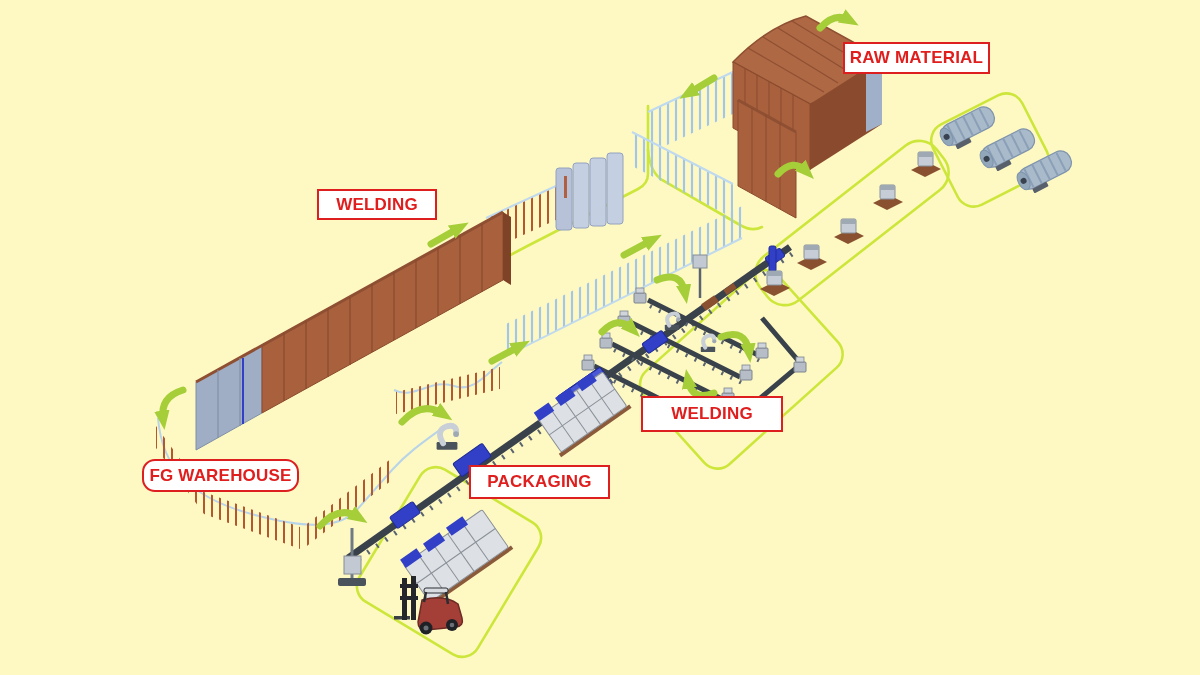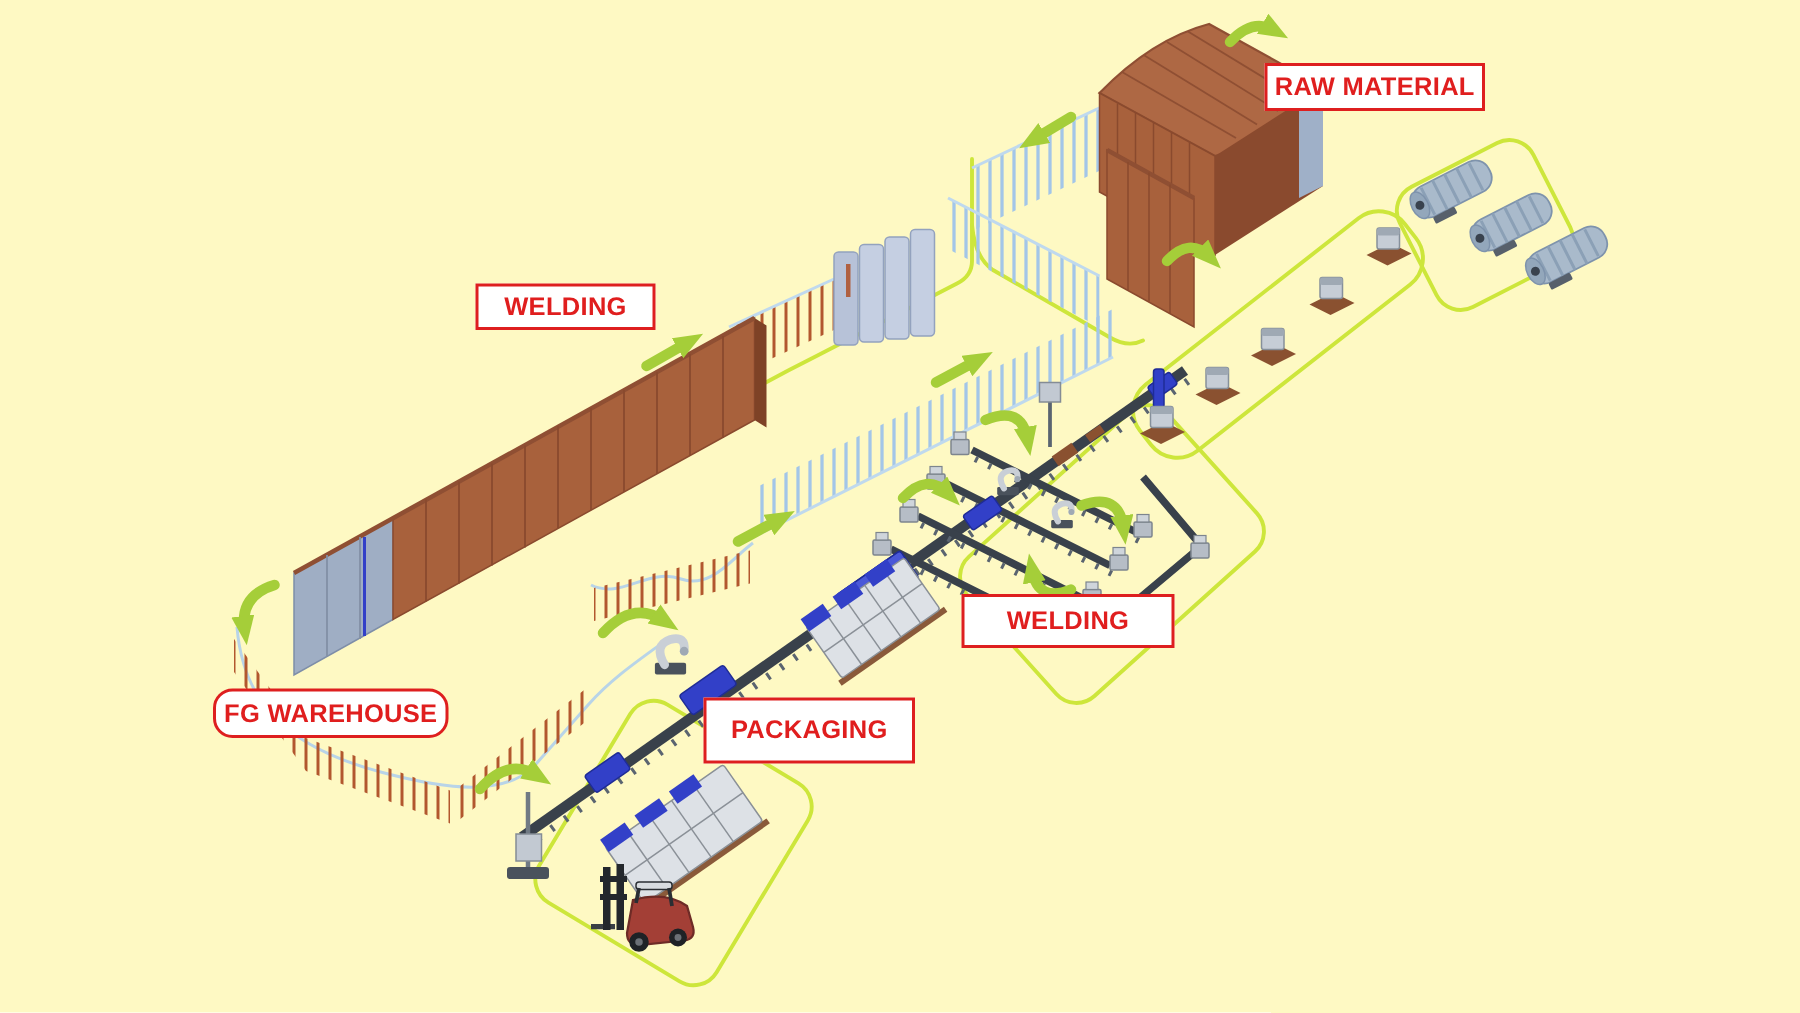--- a/index.html
+++ b/index.html
@@ -289,17 +289,17 @@
   </g>
 </svg>
 
 <div class="lbl" style="left:843px;top:42px;width:147px;height:32px;">RAW MATERIAL</div>
 
 <div class="lbl" style="left:317px;top:189px;width:120px;height:31px;">WELDING</div>
 
 
 <div class="lbl" style="left:641px;top:396px;width:142px;height:36px;">WELDING</div>
 
-<div class="lbl" style="left:469px;top:465px;width:141px;height:44px;">PACKAGING</div>
+<div class="lbl" style="left:469px;top:465px;width:141px;height:34px;">PACKAGING</div>
 
 <div class="lbl" style="left:142px;top:459px;width:157px;height:33px;border-radius:13px;">FG WAREHOUSE</div>
 
 </div>
 
 </body></html>

